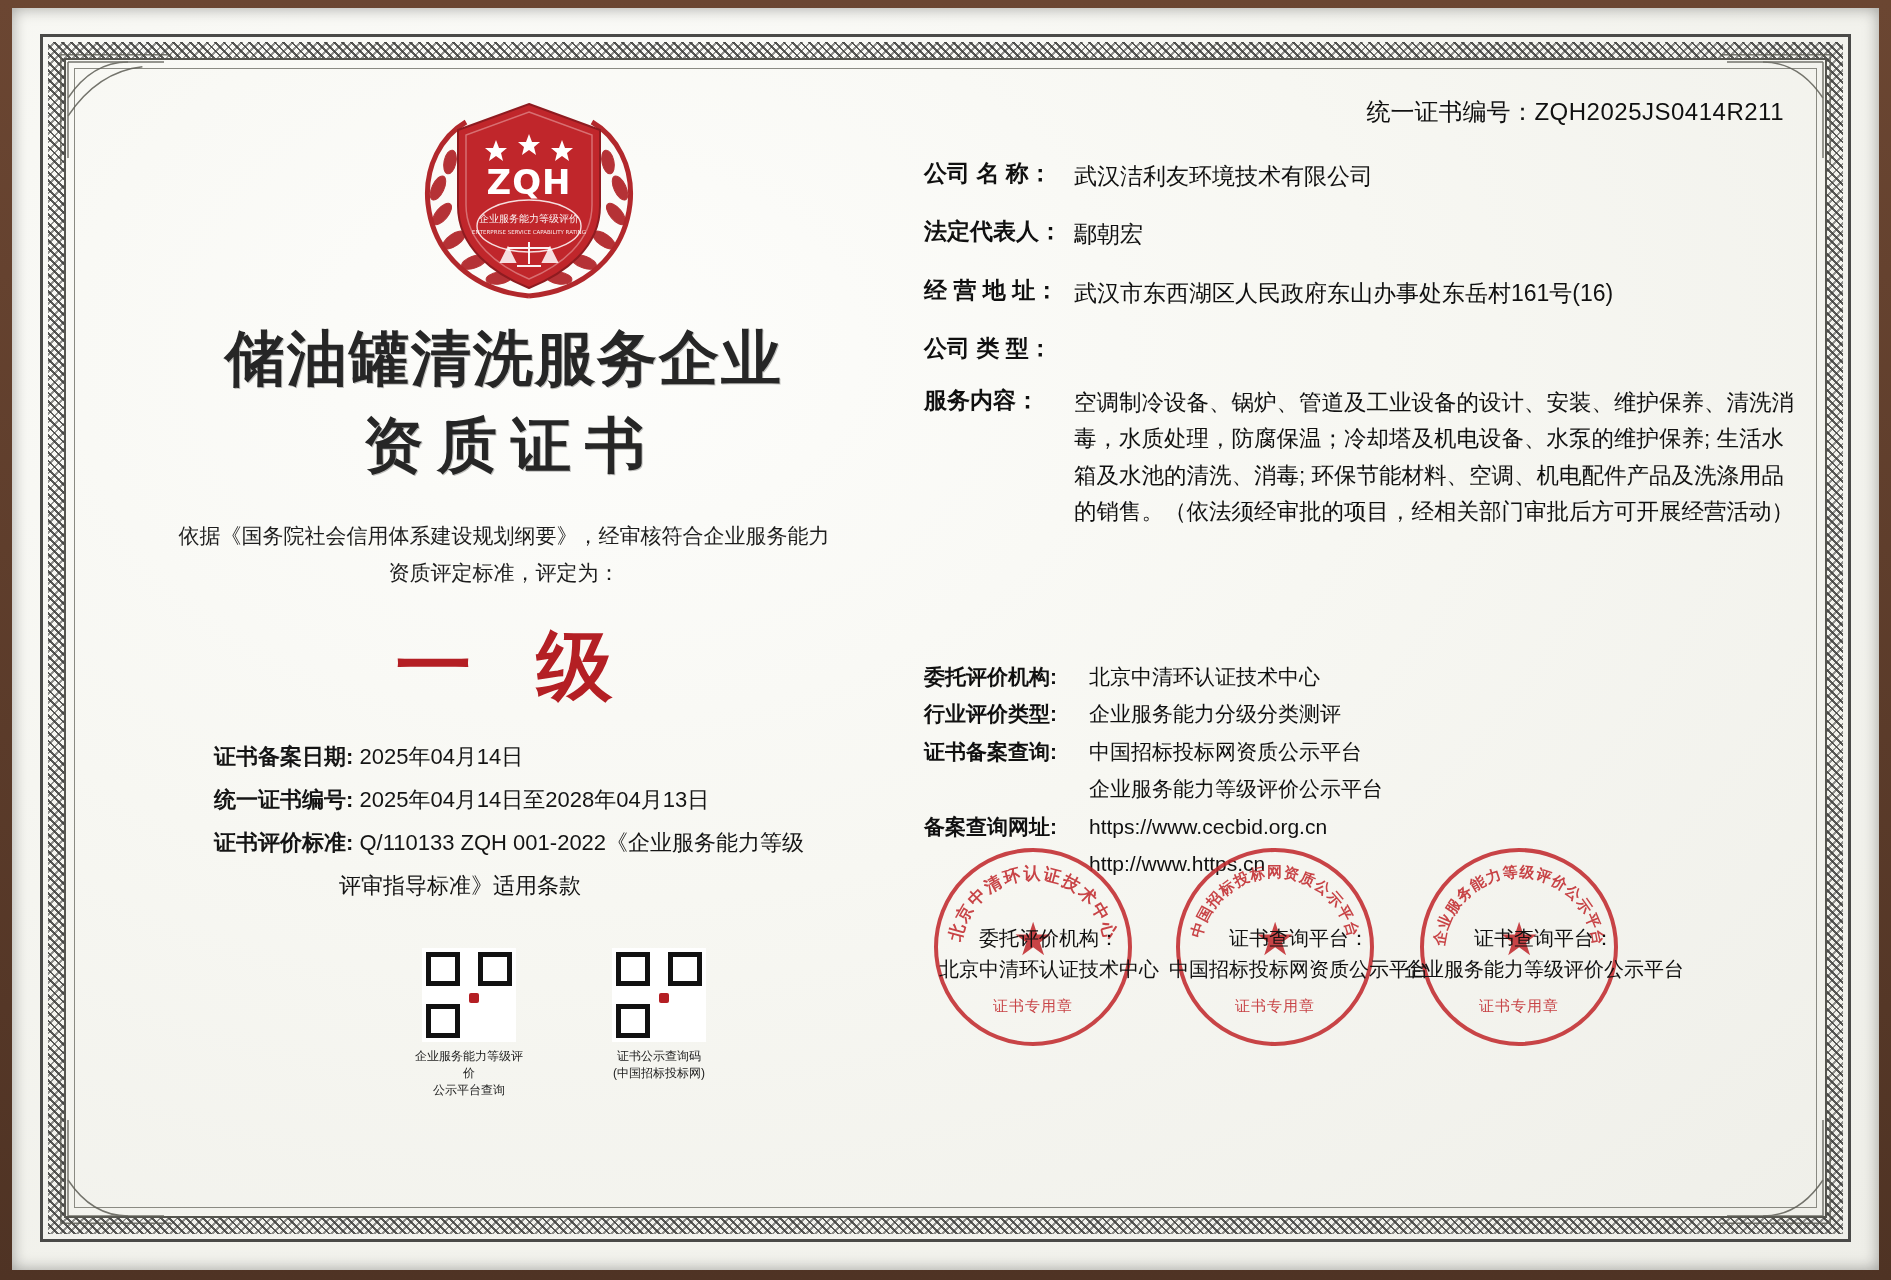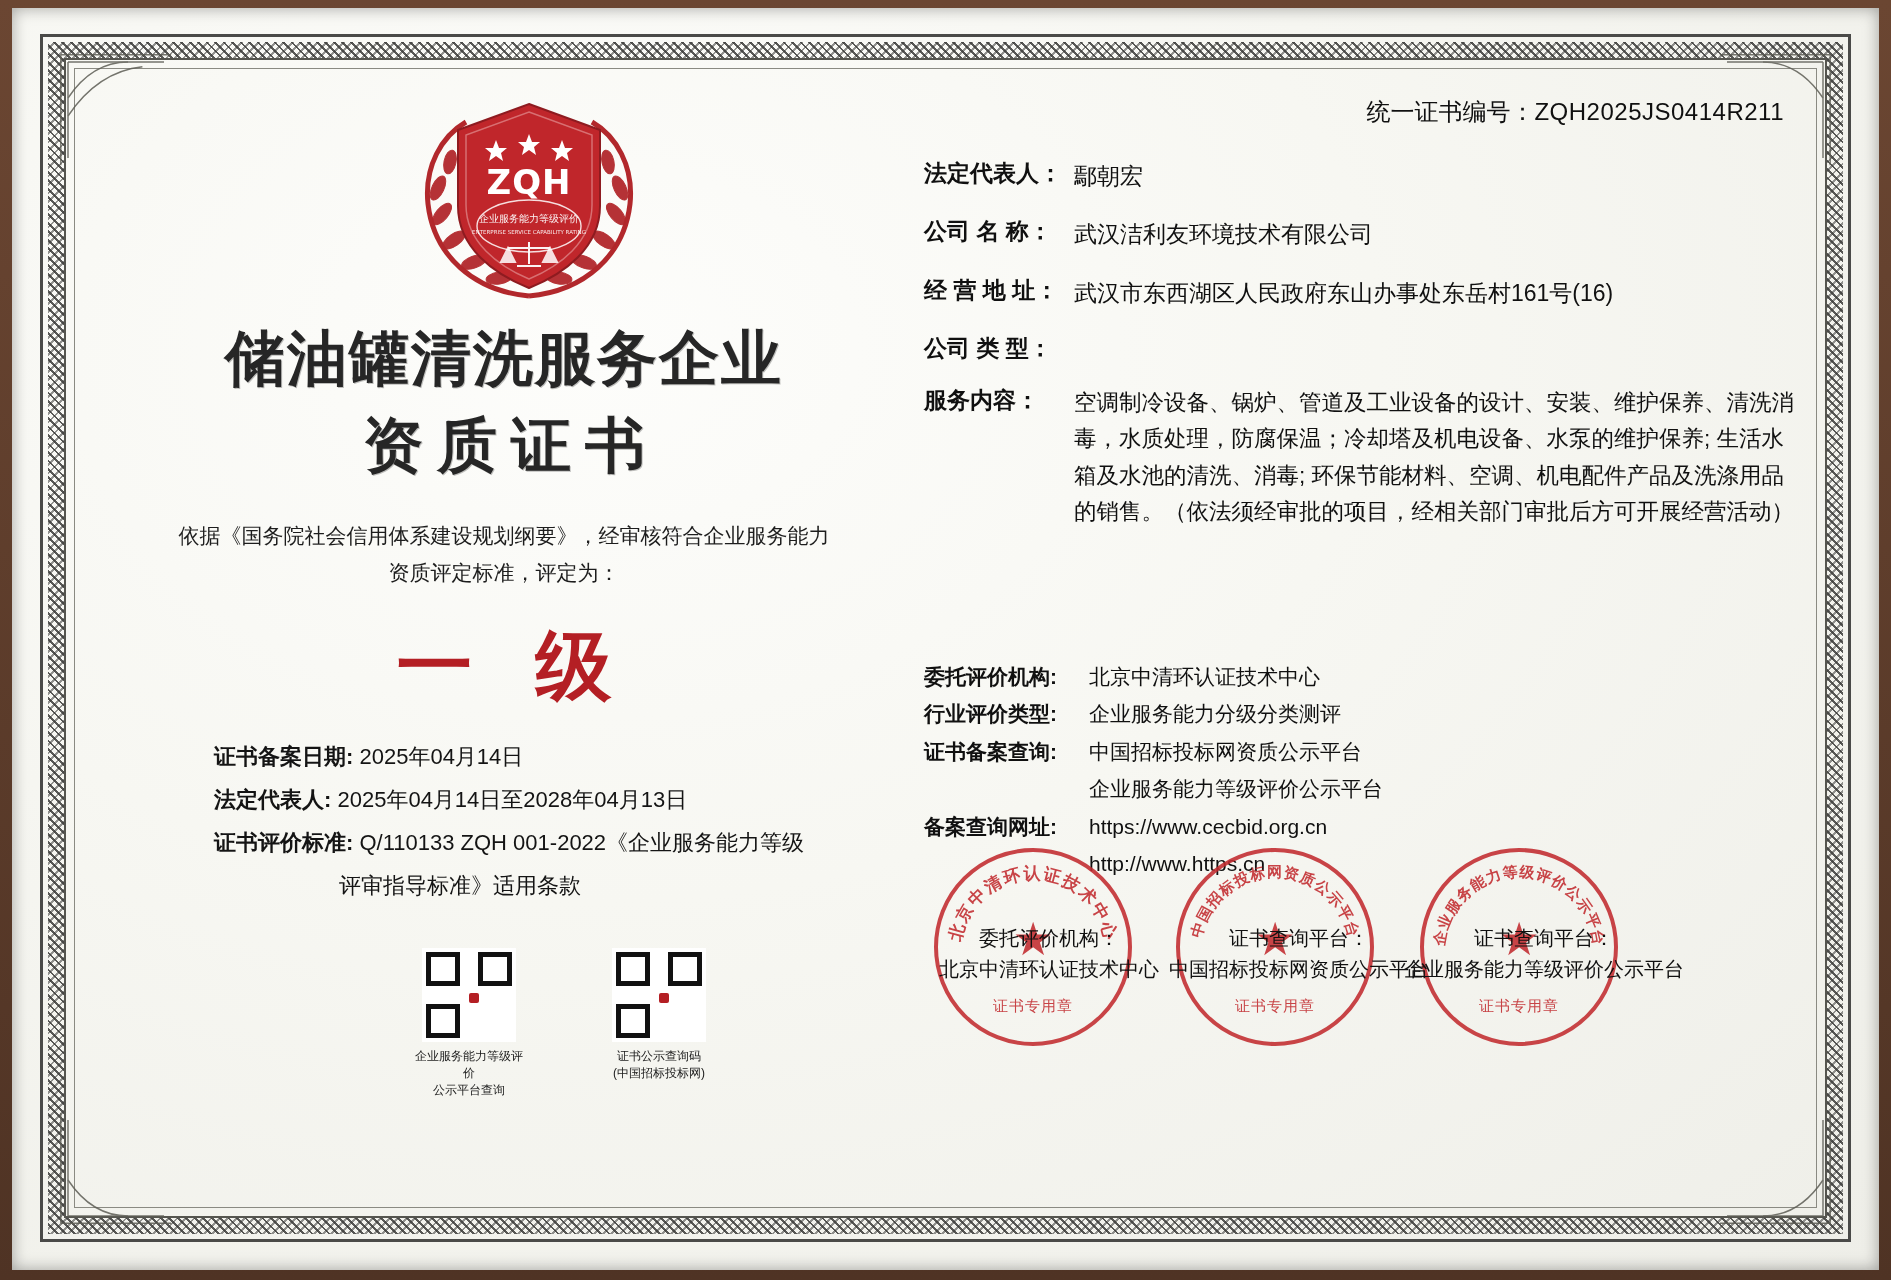--- a/index.html
+++ b/index.html
@@ -152,21 +152,21 @@
     color: #1d1d1d;
     line-height: 1.75;
   }
   .statement .ln2 { display:block; }
 
   .grade {
     position: absolute;
     left: 0; top: 548px;
     width: 800px;
     text-align: center;
-    font-family: Liberation Serif, serif;
+    font-family: Liberation Sans, sans-serif;
     font-weight: bold;
     font-size: 76px;
     letter-spacing: 22px;
     text-indent: 22px;
     color: #b41f24;
   }
 
   .meta-list {
     position: absolute;
     left: 110px; top: 668px;
@@ -486,21 +486,21 @@
         </div>
 
         <div class="grade">一 级</div>
 
         <div class="meta-list">
           <div class="row">
             <span class="lbl">证书备案日期:</span>
             <span>2025年04月14日</span>
           </div>
           <div class="row">
-            <span class="lbl">法定代表人:</span>
+            <span class="lbl">统一证书编号:</span>
             <span>2025年04月14日至2028年04月13日</span>
           </div>
           <div class="row">
             <span class="lbl">证书评价标准:</span>
             <span>Q/110133 ZQH 001-2022《企业服务能力等级</span>
           </div>
           <div class="row cont-indent">
             <span>评审指导标准》适用条款</span>
           </div>
         </div>
@@ -533,26 +533,26 @@
       </div>
 
       <div class="right-col">
 
         <div class="cert-no">
           <span>统一证书编号：</span><span class="num">ZQH2025JS0414R211</span>
         </div>
 
         <div class="fields">
           <div class="field-row">
+            <div class="field-lbl">公司 名 称：</div>
+            <div class="field-val">武汉洁利友环境技术有限公司</div>
+          </div>
+          <div class="field-row">
             <div class="field-lbl">法定代表人：</div>
             <div class="field-val">鄢朝宏</div>
-          </div>
-          <div class="field-row">
-            <div class="field-lbl">公司 名 称：</div>
-            <div class="field-val">武汉洁利友环境技术有限公司</div>
           </div>
           <div class="field-row">
             <div class="field-lbl">经 营 地 址：</div>
             <div class="field-val">武汉市东西湖区人民政府东山办事处东岳村161号(16)</div>
           </div>
           <div class="field-row">
             <div class="field-lbl">公司 类 型：</div>
           </div>
           <div class="field-row service">
             <div class="field-lbl">服务内容：</div>

